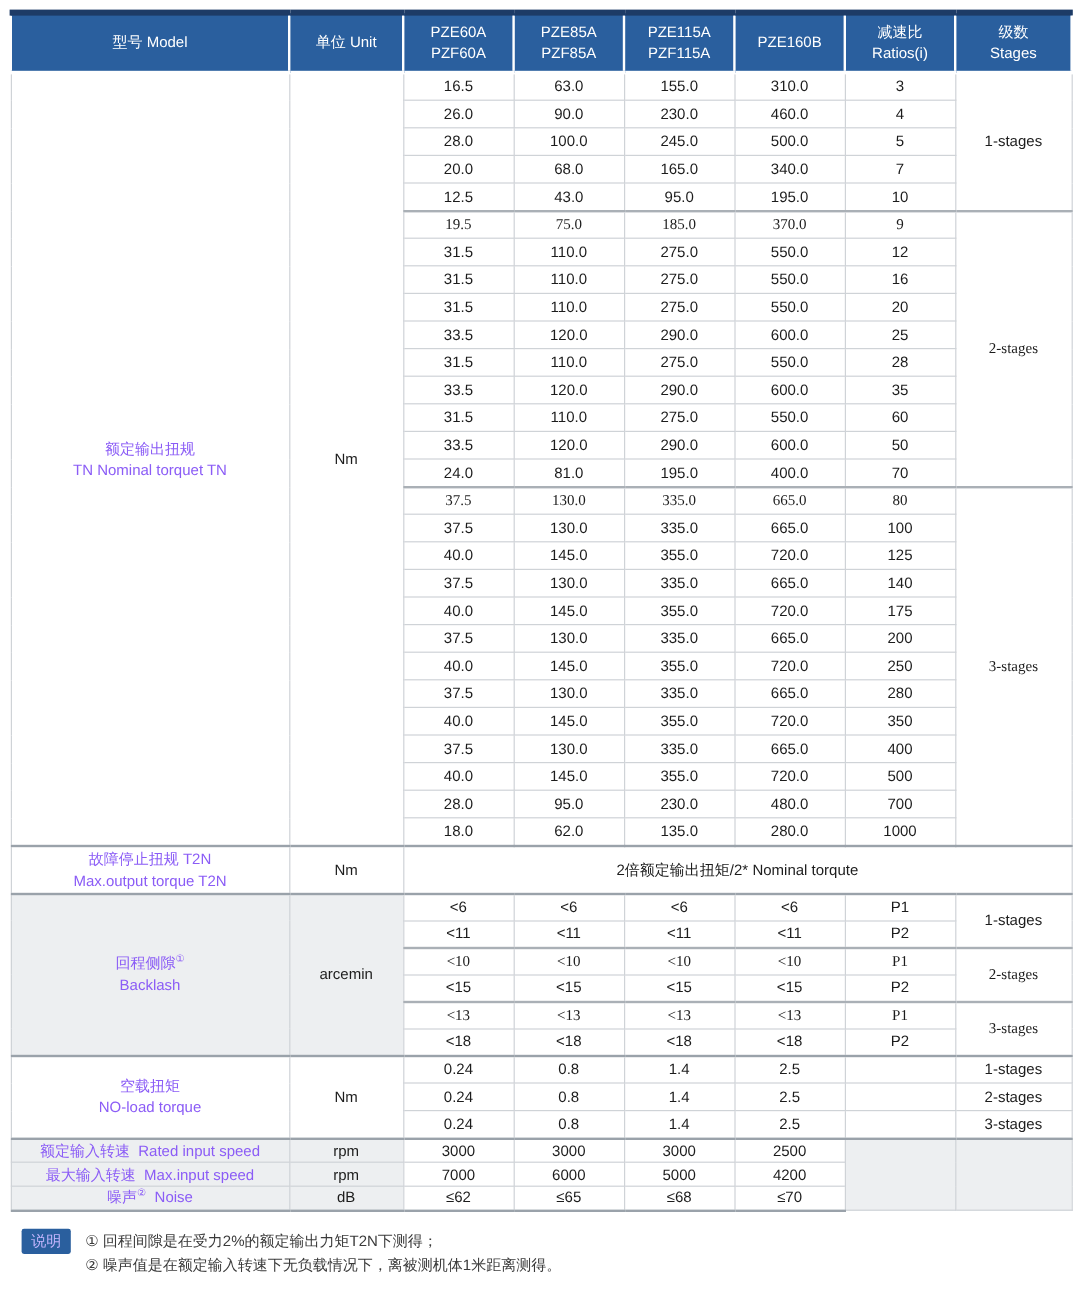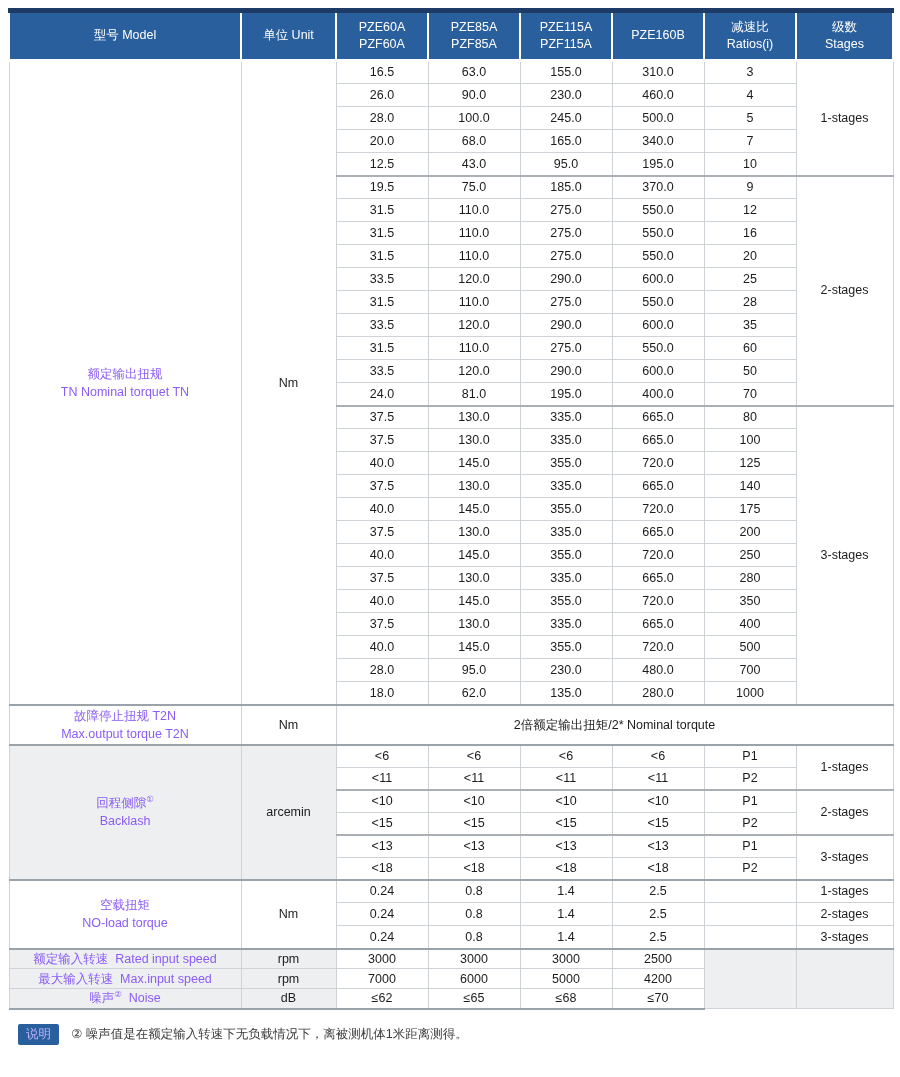--- a/index.html
+++ b/index.html
@@ -27,21 +27,21 @@
   .label-cell div { line-height: 1.45; }
   sup { font-size: 8.5px; vertical-align: super; line-height: 0; }
 
   tr.r-t   { height: 23px; }
   tr.r-t2n { height: 30px; }
   tr.r-b   { height: 22.5px; }
   tr.r-n   { height: 23px; }
   tr.r-s   { height: 20px; }
 
   tr.sec-top td { border-top: 2px solid #9aa2aa; }
-  tr.grp-top td { border-top: 2px solid #aab0b6; }
+  tr.grp-top td { border-top: 2px solid #aab0b6; font-family: Liberation Serif, serif; }
   tbody tr:last-child td { border-bottom: 2px solid #9aa2aa; }
 
   .notes { display: flex; align-items: flex-start; margin: 14px 0 0 10px; font-size: 12.5px; }
   .badge {
     background: #2a5f9e; color: #c4b5fd; padding: 2px 8px; border-radius: 2px;
     margin-right: 12px; flex: 0 0 auto; font-size: 12.5px;
   }
   .note-lines { color: #3a3a3a; line-height: 1.65; }
 </style>
 </head>
@@ -406,16 +406,17 @@
           <td class="num">≤65</td>
           <td class="num">≤68</td>
           <td class="num">≤70</td>
         </tr>
       </tbody>
   </table>
 
   <div class="notes">
     <span class="badge">说明</span>
     <div class="note-lines">
+      <div>① 回程间隙是在受力2%的额定输出力矩T2N下测得；</div>
       <div>② 噪声值是在额定输入转速下无负载情况下，离被测机体1米距离测得。</div>
     </div>
   </div>
 </div>
 
 </body></html>

